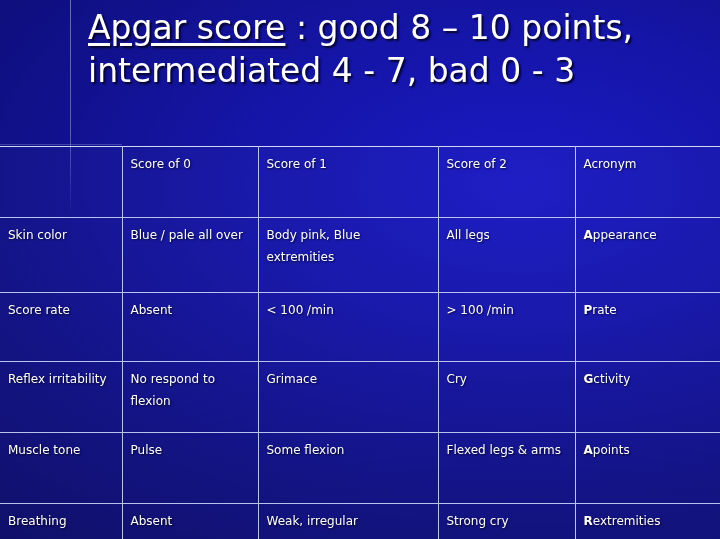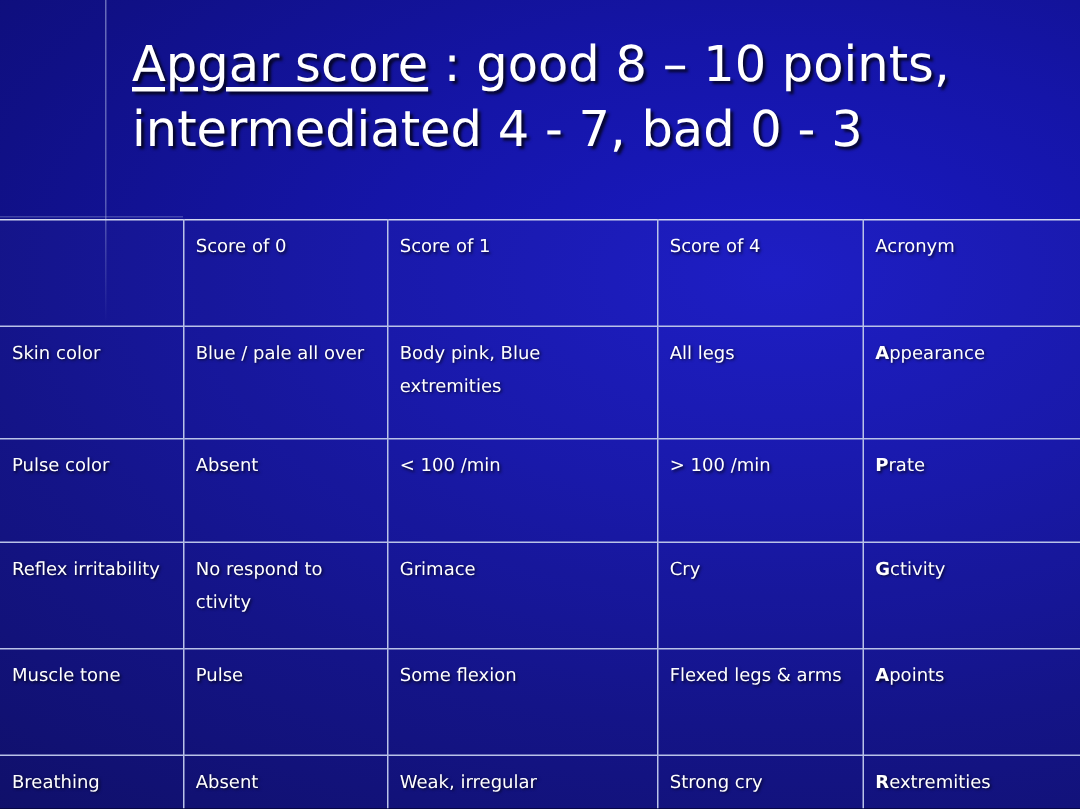--- a/index.html
+++ b/index.html
@@ -40,21 +40,20 @@
     position: absolute;
     left: 88px;
     top: 6px;
     width: 600px;
     color: #ffffff;
     font-size: 33px;
     line-height: 43px;
     letter-spacing: 0px;
     text-shadow: 2px 2px 2px rgba(0,0,0,0.75);
     white-space: pre-wrap;
-    margin-top: 15px;
   }
   #title .u {
     text-decoration: underline;
     text-underline-offset: 4px;
   }
 
   
   #tbl {
     position: absolute;
     left: 0px;
@@ -112,43 +111,43 @@
         <col class="c1">
         <col class="c2">
         <col class="c3">
         <col class="c4">
     </colgroup>
     <tbody>
       <tr class="h-row">
         <td></td>
         <td class="hdr">Score of 0</td>
         <td class="hdr">Score of 1</td>
-        <td class="hdr">Score of 4</td>
+        <td class="hdr">Score of 2</td>
         <td class="hdr">Acronym</td>
       </tr>
 
       <tr class="r1">
         <td class="rowlabel">Skin color</td>
         <td>Blue / pale all over</td>
         <td>Body pink, Blue extremities</td>
         <td>All legs</td>
         <td class="acro"><b>A</b><span>ppearance</span></td>
       </tr>
 
       <tr class="r2">
-        <td class="rowlabel">Pulse color</td>
+        <td class="rowlabel">Score rate</td>
         <td>Absent</td>
         <td>&lt; 100 /min</td>
         <td>&gt; 100 /min</td>
         <td class="acro"><b>P</b><span>rate</span></td>
       </tr>
 
       <tr class="r3">
         <td class="rowlabel">Reflex irritability</td>
-        <td>No respond to ctivity</td>
+        <td>No respond to flexion</td>
         <td>Grimace</td>
         <td>Cry</td>
         <td class="acro"><b>G</b><span>ctivity</span></td>
       </tr>
 
       <tr class="r4">
         <td class="rowlabel">Muscle tone</td>
         <td>Pulse</td>
         <td>Some flexion</td>
         <td>Flexed legs &amp; arms</td>

